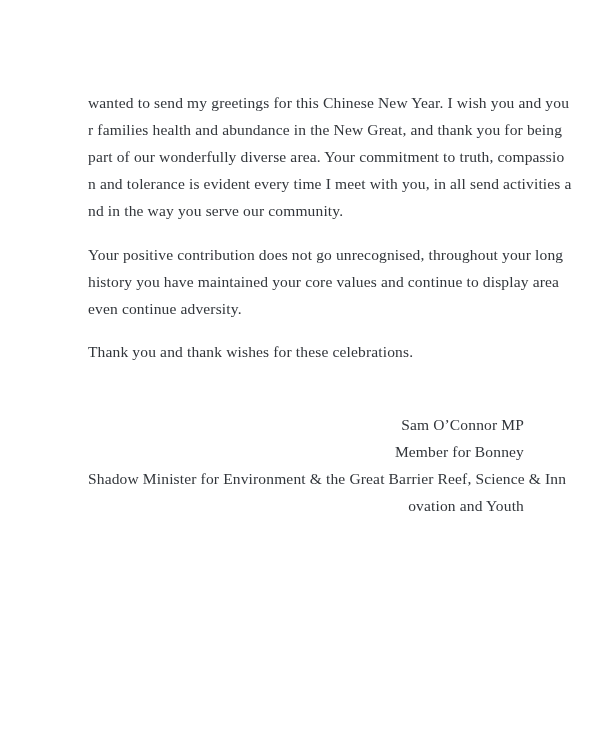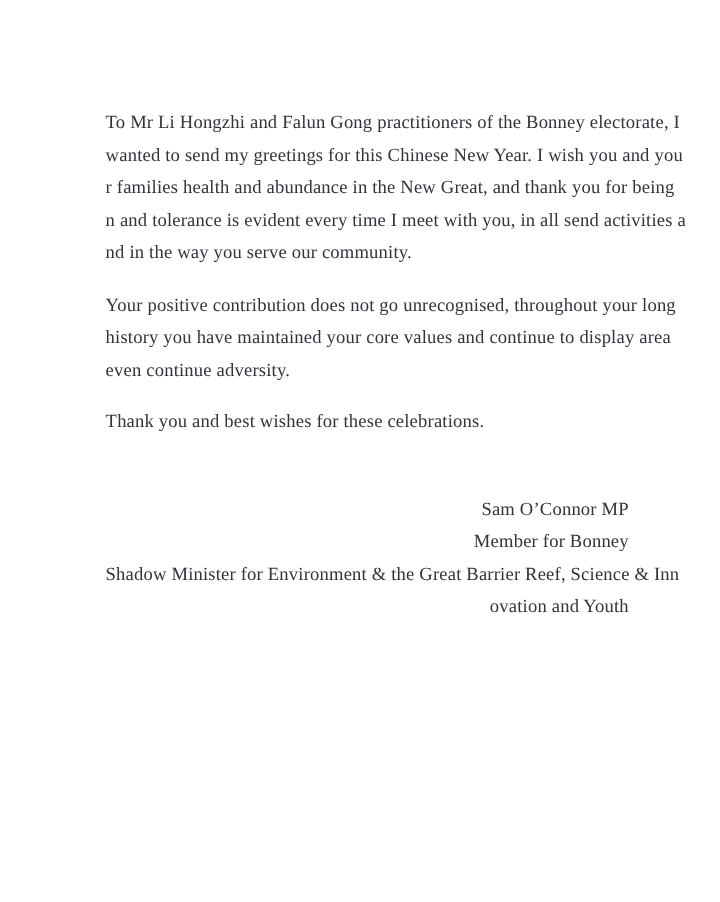--- a/index.html
+++ b/index.html
@@ -41,35 +41,35 @@
     white-space: nowrap;
     text-align: right;
   }
 </style>
 </head>
 <body style="background-color: rgb(255, 255, 255);">
 
 <div class="letter" style="color: rgb(49, 53, 58);">
 
   <div class="paragraph p1">
-    <div class="line">To Mr Li Hongzhi and Falun Gong practitioners of the Bonney electorate, I</div>
     <div class="line">wanted to send my greetings for this Chinese New Year. I wish you and you</div>
     <div class="line">r families health and abundance in the New Great, and thank you for being</div>
+    <div class="line">part of our wonderfully diverse area. Your commitment to truth, compassio</div>
     <div class="line">n and tolerance is evident every time I meet with you, in all send activities a</div>
     <div class="line">nd in the way you serve our community.</div>
   </div>
 
   <div class="paragraph p2">
     <div class="line">Your positive contribution does not go unrecognised, throughout your long</div>
     <div class="line">history you have maintained your core values and continue to display area</div>
     <div class="line">even continue adversity.</div>
   </div>
 
   <div class="paragraph p3">
-    <div class="line">Thank you and best wishes for these celebrations.</div>
+    <div class="line">Thank you and thank wishes for these celebrations.</div>
   </div>
 
   <div class="signature">
     <div class="line">Sam O’Connor MP</div>
     <div class="line">Member for Bonney</div>
     <div class="line">Shadow Minister for Environment &amp; the Great Barrier Reef, Science &amp; Inn</div>
     <div class="line">ovation and Youth</div>
   </div>
 
 </div>

